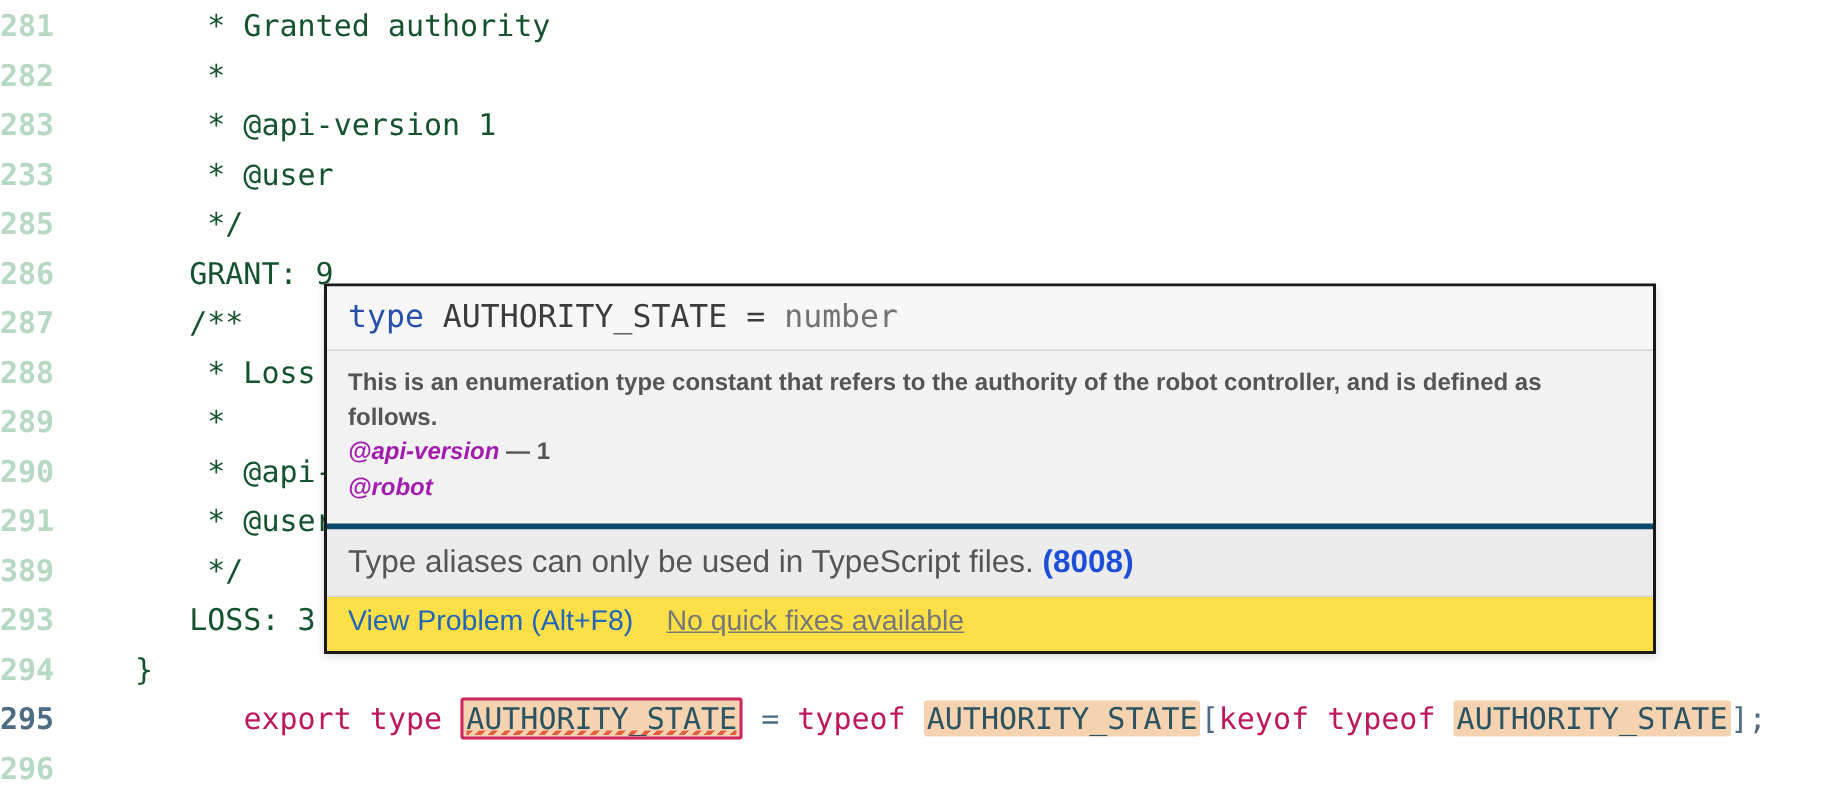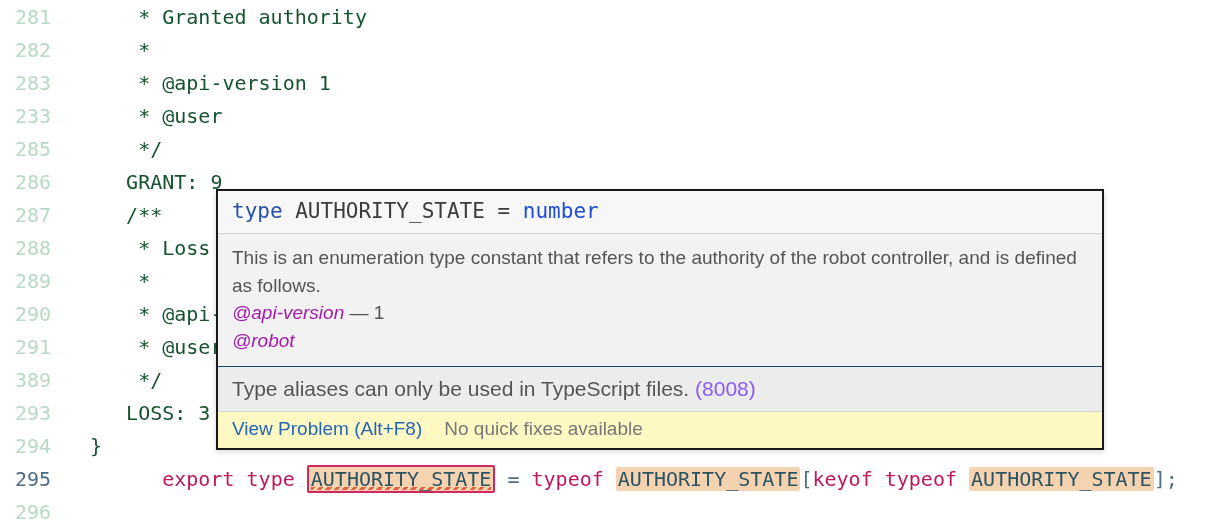--- a/index.html
+++ b/index.html
@@ -19,24 +19,24 @@
     width: 100%;
   }
   .line {
     display: flex;
     align-items: center;
     height: 33px;
     white-space: pre;
   }
   .gutter {
     width: 90px;
-    text-align: center;
+    text-align: left;
     padding-right: 24px;
     color: #b7d9c4;
-    font-weight: 400;
+    font-weight: 700;
     user-select: none;
   }
   .code {
     color: #14532d;
     font-weight: 500;
   }
   .l295 .code,
   .l295 .gutter {
     color: #4f6d82;
   }
@@ -79,52 +79,54 @@
   }
   .popup-sig {
     padding: 8px 14px 10px 14px;
     font-family: "Menlo","Consolas",monospace;
     font-size: 21px;
     border-bottom: 1px solid #d4d4d4;
     background: #f7f7f7;
   }
   .sig-kw { color: #2750a8; }
   .sig-nm { color: #3c3c3c; }
-  .sig-ty { color: #1d4ed8; }
+  .sig-ty { color: #737373; }
   .popup-doc {
     padding: 10px 14px 12px 14px;
-    font-size: 19px;
+    font-size: 16px;
     color: #555;
     line-height: 1.45;
-    border-bottom: 1px solid #0c4a6e;
+    border-bottom: 4px solid #0c4a6e;
     background: #f2f2f2;
+    font-weight: bold;
   }
   .popup-doc .tag { font-style: italic; color: #a21caf; }
   .popup-diag {
     padding: 10px 14px;
     font-size: 21px;
     color: #555;
     background: #ececec;
     border-bottom: 1px solid #d4d4d4;
   }
-  .popup-diag .code-id { color: #8b5cf6; }
+  .popup-diag .code-id { color: #1d4ed8; font-weight: bold; }
   .popup-actions {
     padding: 6px 14px 8px 14px;
     font-size: 19px;
-    background: #fef9c3;
+    background: #fde047;
     display: flex;
     gap: 22px;
     align-items: flex-end;
   }
   .popup-actions .link {
     color: #2366b8;
     cursor: pointer;
   }
   .popup-actions .nofix {
     color: #777;
+    text-decoration: underline;
   }
 </style>
 </head>
 <body>
 
 <div class="editor">
   <div class="line">
     <span class="gutter">281</span>
     <span class="code">    * Granted authority</span>
   </div>

